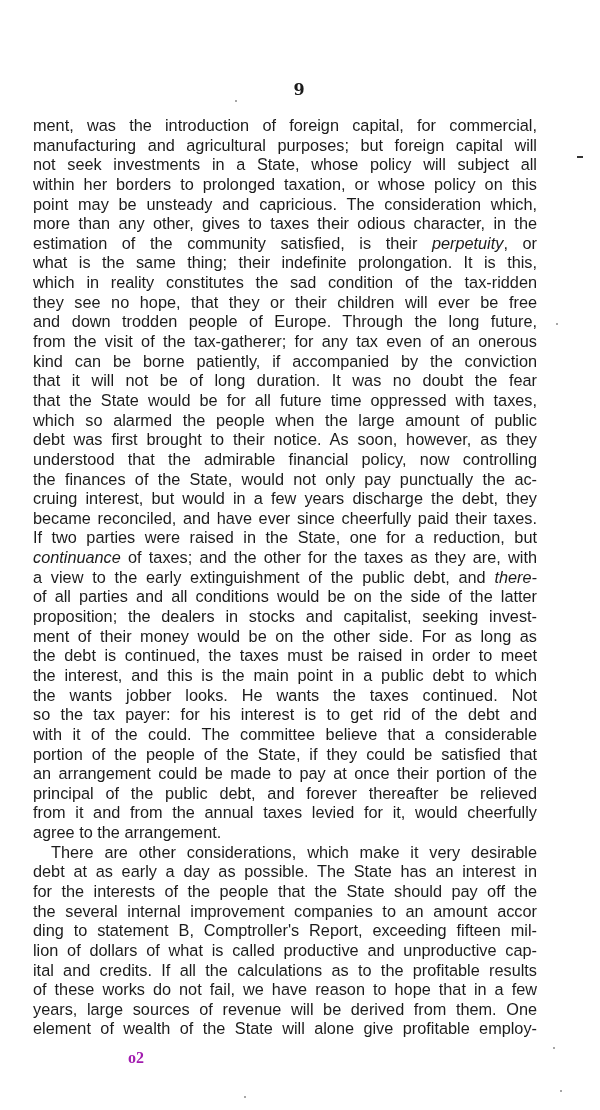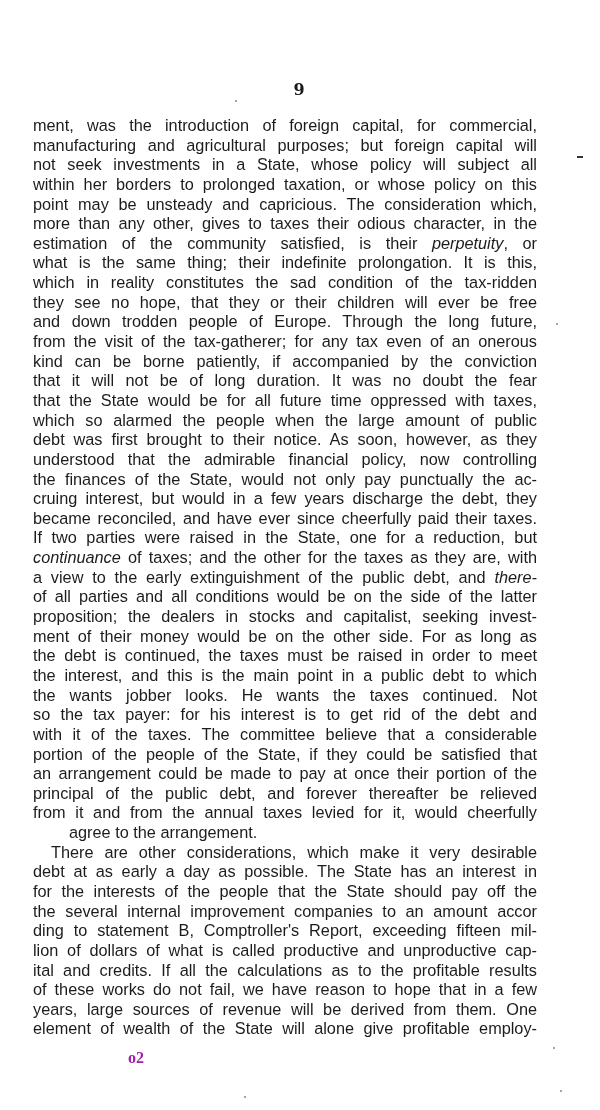--- a/index.html
+++ b/index.html
@@ -47,21 +47,20 @@
   .line {
     display: block;
     white-space: nowrap;
     text-align: justify;
     text-align-last: justify;
     height: 19.65px;
     overflow: visible;
   }
   .line.last {
     text-align-last: left;
-    margin-left: 36px;
   }
   .line.indent {
     padding-left: 18px;
   }
   .line .it { font-style: italic; }
   .signature {
     position: absolute;
     top: 1049px;
     left: 128px;
     font-family: "Liberation Serif", serif;
@@ -115,21 +114,21 @@
       <div class="line"><span>If two parties were raised in the State, one for a reduction, but</span></div>
       <div class="line"><span class="it">continuance</span><span> of taxes; and the other for the taxes as they are, with</span></div>
       <div class="line"><span>a view to the early extinguishment of the public debt, and </span><span class="it">there-</span></div>
       <div class="line"><span>of all parties and all conditions would be on the side of the latter</span></div>
       <div class="line"><span>proposition; the dealers in stocks and capitalist, seeking invest-</span></div>
       <div class="line"><span>ment of their money would be on the other side.  For as long as</span></div>
       <div class="line"><span>the debt is continued, the taxes must be raised in order to meet</span></div>
       <div class="line"><span>the interest, and this is the main point in a public debt to which</span></div>
       <div class="line"><span>the wants jobber looks.  He wants the taxes continued.  Not</span></div>
       <div class="line"><span>so the tax payer: for his interest is to get rid of the debt and</span></div>
-      <div class="line"><span>with it of the taxes.  The committee believe that a considerable</span></div>
+      <div class="line"><span>with it of the could.  The committee believe that a considerable</span></div>
       <div class="line"><span>portion of the people of the State, if they could be satisfied that</span></div>
       <div class="line"><span>an arrangement could be made to pay at once their portion of the</span></div>
       <div class="line"><span>principal of the public debt, and forever thereafter be relieved</span></div>
       <div class="line"><span>from it and from the annual taxes levied for it, would cheerfully</span></div>
       <div class="line last"><span>agree to the arrangement.</span></div>
       <div class="line indent"><span>There are other considerations, which make it very desirable</span></div>
       <div class="line"><span>debt at as early a day as possible.  The State has an interest in</span></div>
       <div class="line"><span>for the interests of the people that the State should pay off the</span></div>
       <div class="line"><span>the several internal improvement companies to an amount accor</span></div>
       <div class="line"><span>ding to statement B, Comptroller's Report, exceeding fifteen mil-</span></div>

